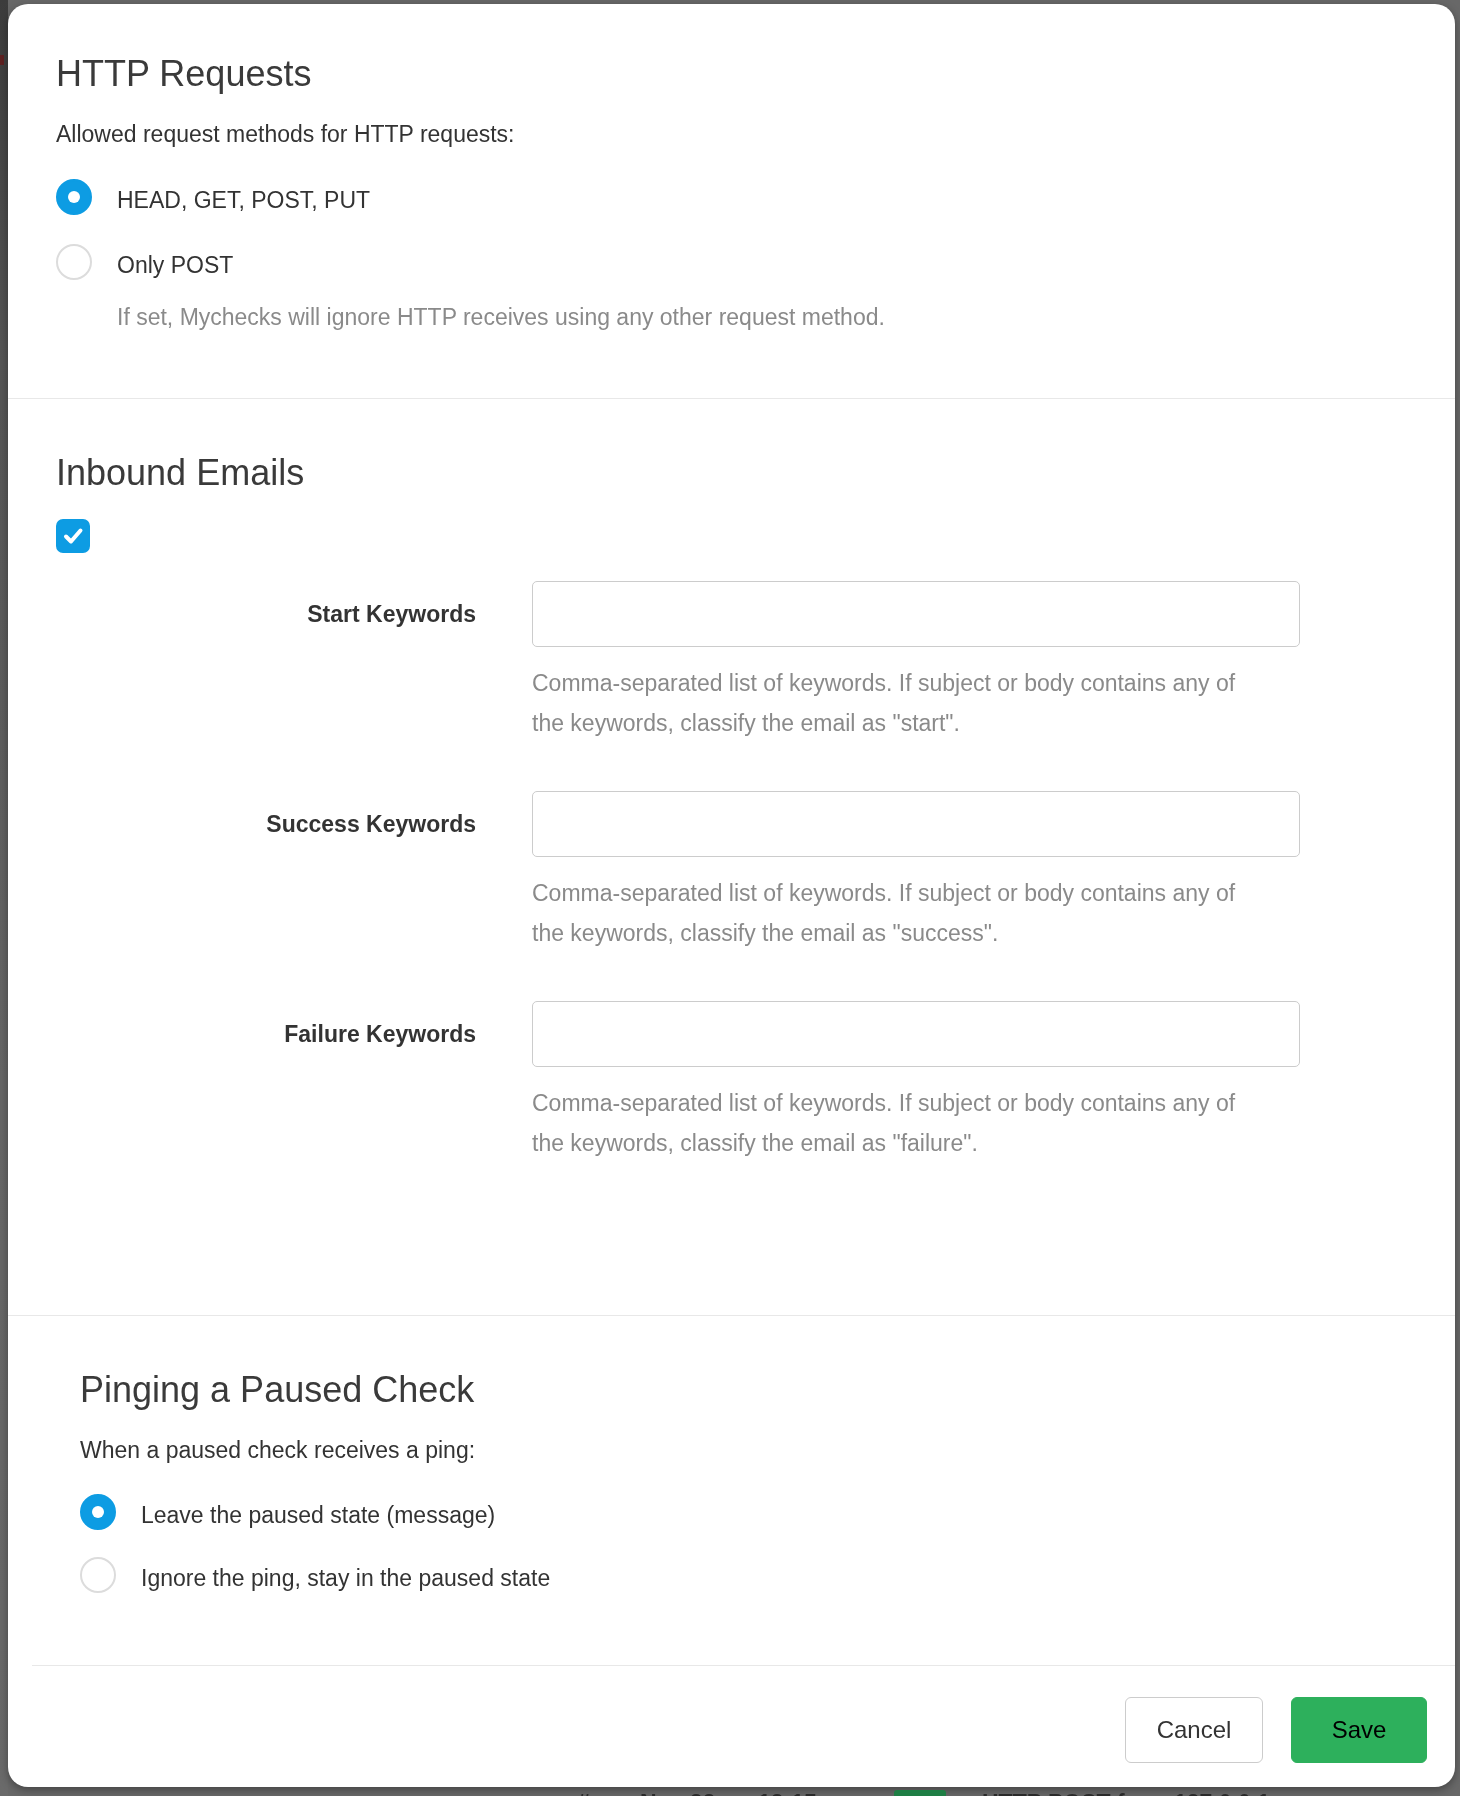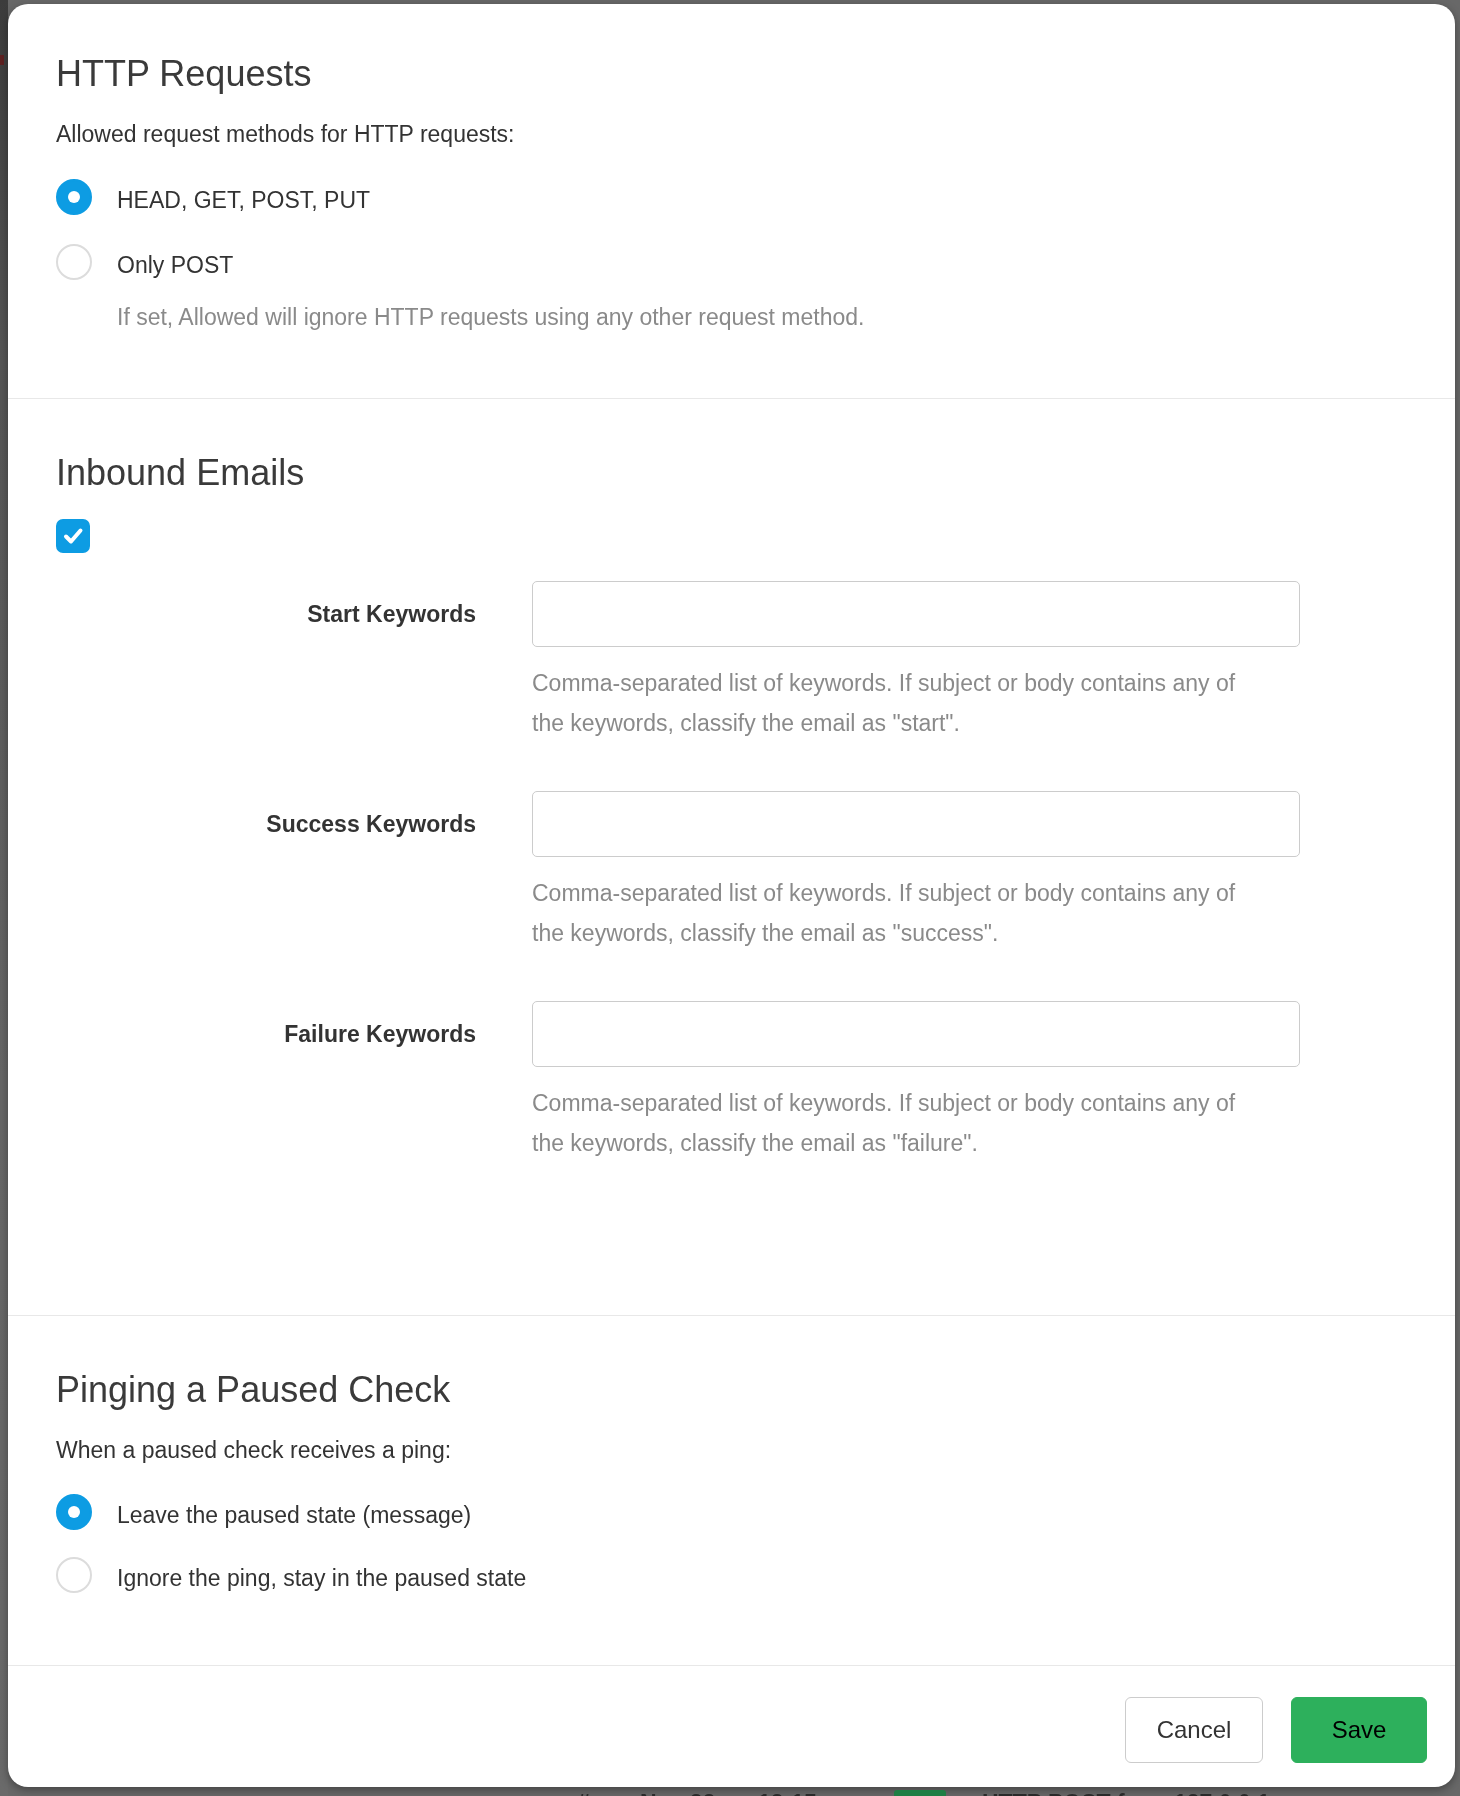--- a/index.html
+++ b/index.html
@@ -28,21 +28,21 @@
     position:absolute;left:0;top:55px;width:4px;height:10px;background:#5f2222;
   }
   .modal{
     position:absolute;left:8px;top:4px;width:1447px;height:1783px;
     background:#ffffff;border-radius:20px;
     box-shadow:0 3px 9px rgba(0,0,0,.35);
   }
   .section{padding-left:48px;padding-right:48px;}
   .sec-http{height:395px;border-bottom:1px solid var(--divider);}
   .sec-emails{height:917px;border-bottom:1px solid var(--divider);}
-  .sec-pinging{height:350px;border-bottom:1px solid var(--divider);}
+  .sec-pinging{height:350px;border-bottom:1px solid var(--divider);margin-left:24px;}
   h2.sec-title{
     font-size:36px;line-height:44px;font-weight:400;margin:0;color:#3a3a3a;
     letter-spacing:0;
   }
   .sec-http h2{padding-top:48px;}
   .sec-emails h2{padding-top:52px;}
   .sec-pinging h2{padding-top:52px;}
   .sec-sub{font-size:23px;line-height:29px;margin-top:24px;color:var(--text);}
   .opt-row{display:flex;align-items:flex-end;margin-top:29px;}
   .opt-row.first{margin-top:30px;}
@@ -124,21 +124,21 @@
     <div class="opt-row first">
       <div class="radio on"></div>
       <div class="opt-label">HEAD, GET, POST, PUT</div>
     </div>
 
     <div class="opt-row">
       <div class="radio"></div>
       <div class="opt-label">Only POST</div>
     </div>
 
-    <div class="opt-help">If set, Allowed will ignore HTTP requests using any other request method.</div>
+    <div class="opt-help">If set, Mychecks will ignore HTTP receives using any other request method.</div>
   </div>
 
   <div class="section sec-emails">
     <h2 class="sec-title">Inbound Emails</h2>
 
     <div class="opt-row" style="margin-top:24px;">
       <div class="checkbox on">
         <svg width="24" height="24" viewBox="0 0 24 24">
           <path d="M5 12.5l5 5 9.5-11" stroke="#ffffff" stroke-width="4" fill="none" stroke-linecap="round" stroke-linejoin="round"></path>
         </svg>

